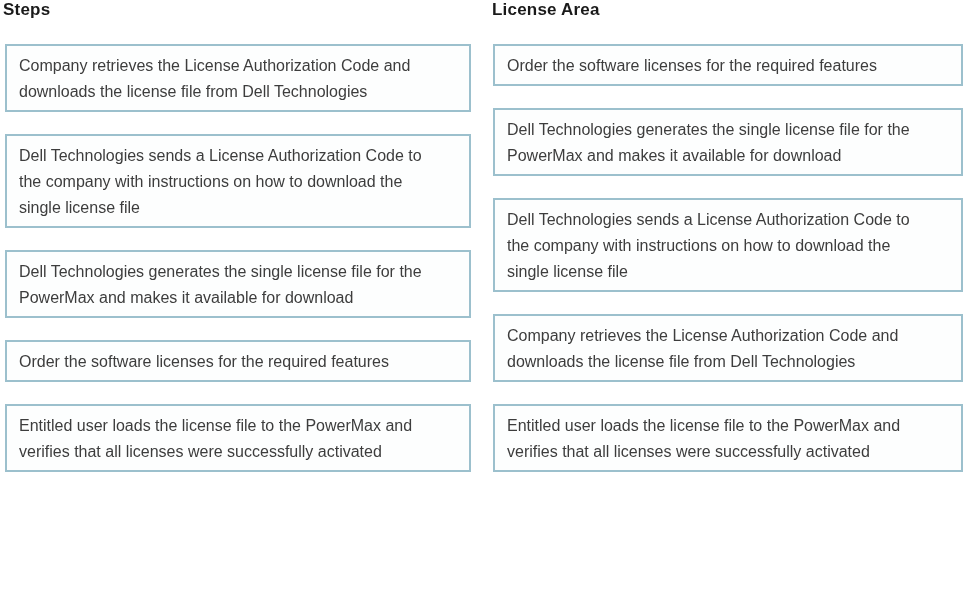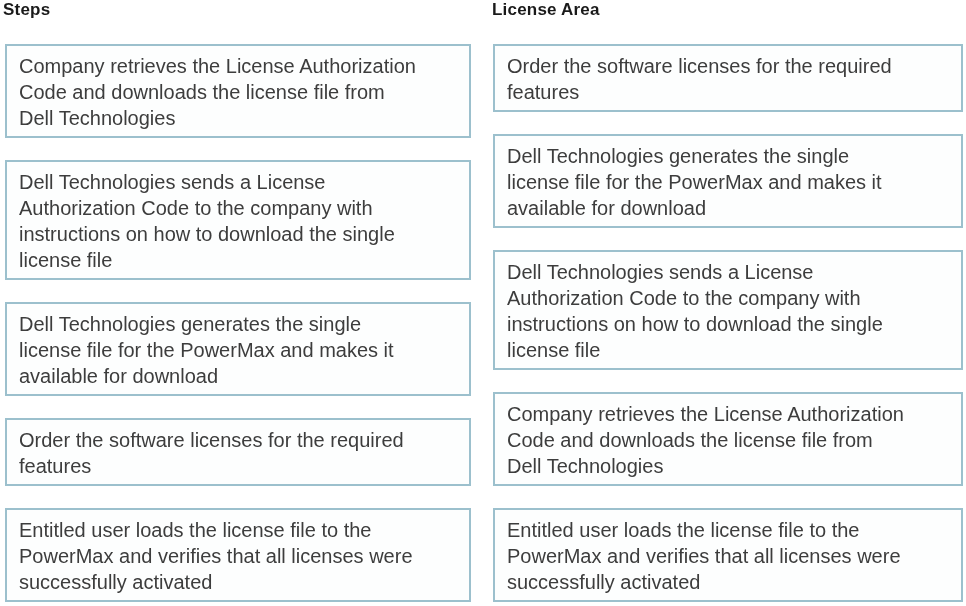--- a/index.html
+++ b/index.html
@@ -33,21 +33,21 @@
     flex-direction: column;
   }
   #steps-column  { left: 5px;   width: 466px; }
   #answer-column { left: 493px; width: 470px; }
 
   .card {
     box-sizing: border-box;
     border: 2px solid #9cc0cd;
     background: #fdfefe;
     color: #3d3d3d;
-    font-size: 20px;
+    font-size: 16px;
     line-height: 26px;
     padding: 7px 12px 5px 12px;
     margin-bottom: 22px;
     cursor: default;
   }
   
   #steps-column  .card { padding-right: 45px; }
   #answer-column .card { padding-right: 49px; }
   .card:last-child { margin-bottom: 16px; }
 </style>

